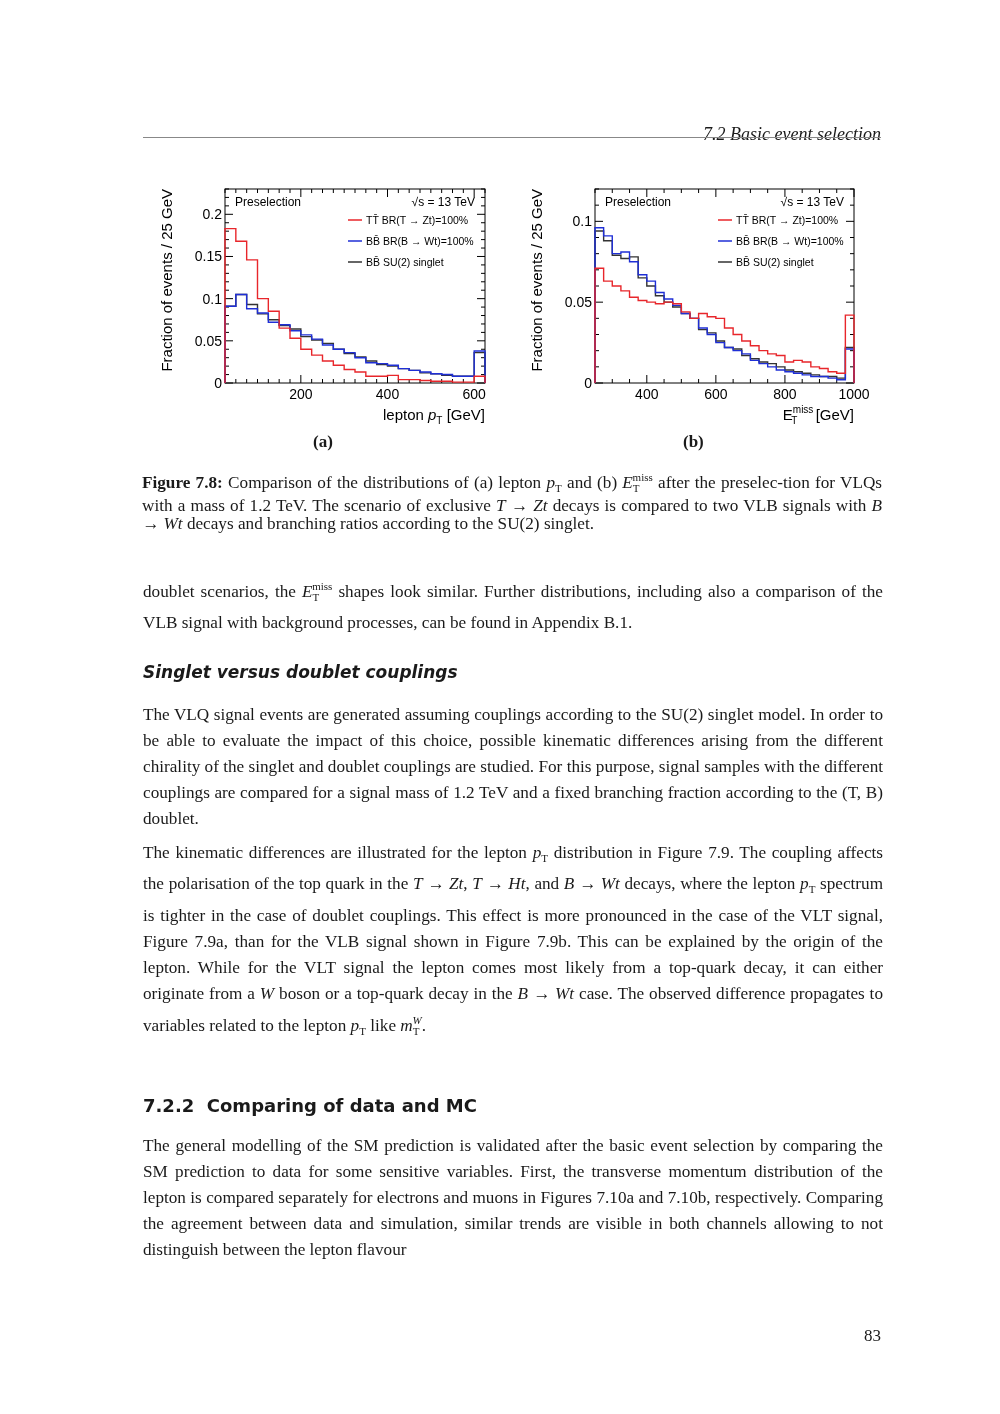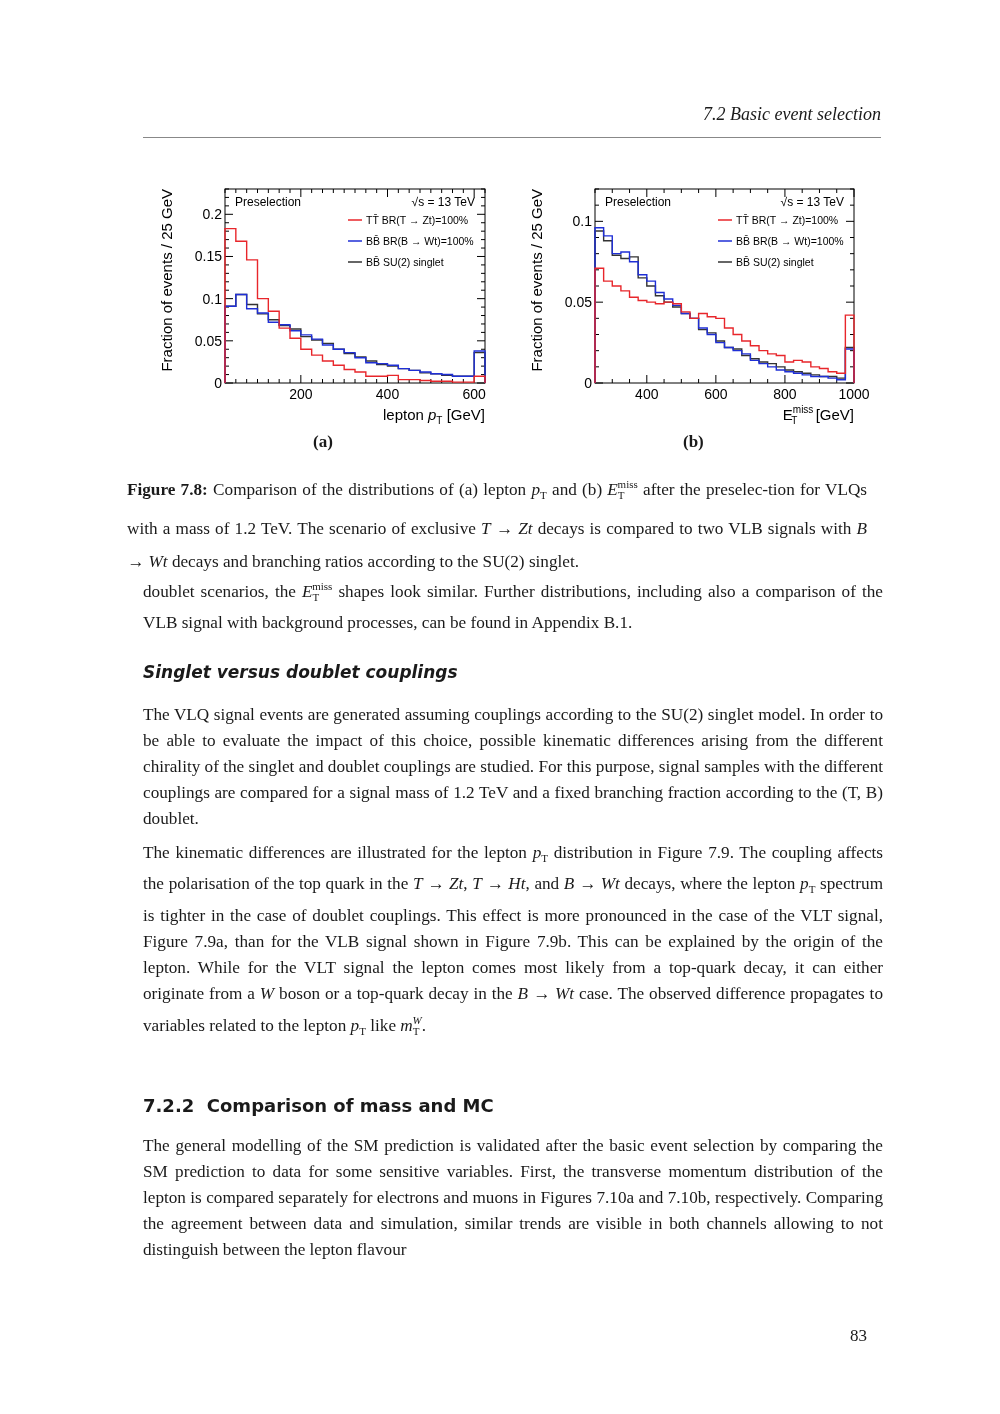--- a/index.html
+++ b/index.html
@@ -1,28 +1,28 @@
 <!DOCTYPE html>
 <html><head>
 <meta charset="utf-8">
 <style>
   html, body { margin:0; padding:0; background:#ffffff; }
   body { width:1000px; height:1414px; position:relative; overflow:hidden;
          font-family:"Liberation Serif","DejaVu Serif",serif; color:#1a1a1a; }
-  .running-head { position:absolute; left:143px; top:104px; width:738px; text-align:right;
+  .running-head { position:absolute; left:143px; top:124px; width:738px; text-align:right;
                   font-style:italic; font-size:18px; }
   .head-rule { position:absolute; left:143px; top:137px; width:738px; height:1px; background:#888; }
   .fig { position:absolute; top:180px; }
   .fig svg text { font-family:"Liberation Sans","DejaVu Sans",sans-serif; }
   .subcap { position:absolute; top:432px; font-weight:bold; font-size:17px; }
-  .caption { position:absolute; left:127px; top:468px; width:740px; font-size:17.2px; line-height:33px; text-align:justify; }
+  .caption { position:absolute; left:142px; top:468px; width:740px; font-size:17.2px; line-height:18px; text-align:justify; }
   .caption b { font-weight:bold; }
   .para { position:absolute; left:143px; width:740px; font-size:17.2px; line-height:26px; text-align:justify; }
   .sect { position:absolute; left:143px; font-family:"DejaVu Sans","Liberation Sans",sans-serif; font-weight:bold; font-size:17px; }
-  .pagenum { position:absolute; left:850px; top:1326px; width:31px; text-align:left; font-size:17px; }
+  .pagenum { position:absolute; left:850px; top:1326px; width:31px; text-align:right; font-size:17px; }
   i { font-style:italic; }
   sub, sup { font-size:11px; }
 </style>
 </head>
 <body>
 
 <div class="running-head">7.2  Basic event selection</div>
 <div class="head-rule"></div>
 
 <div class="fig" style="left:150px;">
@@ -248,18 +248,18 @@
 
 <div class="sect" style="top:662px;font-style:italic;">Singlet versus doublet couplings</div>
 
 <div class="para" style="top:702px;">The VLQ signal events are generated assuming couplings according to the SU(2) singlet model. In order to be able to evaluate the impact of this choice, possible kinematic differences arising from the different chirality of the singlet and doublet couplings are studied. For this purpose, signal samples with the different couplings are compared for a signal mass of 1.2 TeV and a fixed branching fraction according to the (T, B) doublet.</div>
 
 <div class="para" style="top:840px;">
   <span>The kinematic differences are illustrated for the lepton </span><i>p</i><sub>T</sub><span> distribution in Figure 7.9. The coupling affects the polarisation of the top quark in the </span><i>T</i> → <i>Zt</i>, <i>T</i> → <i>Ht</i><span>, and </span><i>B</i> → <i>Wt</i><span> decays, where the lepton </span><i>p</i><sub>T</sub><span> spectrum is tighter in the case of doublet couplings. This effect is more pronounced in the case of the VLT signal, Figure 7.9a, than for the VLB signal shown in Figure 7.9b. This can be explained by the origin of the lepton. While for the VLT signal the lepton comes most likely from a top-quark decay, it can either originate from a </span><i>W</i><span> boson or a top-quark decay in the </span><i>B</i> → <i>Wt</i><span> case. The observed difference propagates to variables related to the lepton </span><i>p</i><sub>T</sub><span> like </span><i>m</i><sub>T</sub><sup style="margin-left:-7px;"><i>W</i></sup>.
 </div>
 
 <div class="sect" style="top:1095px; font-size:18px;">
-  <span>7.2.2</span>&nbsp;&nbsp;<span>Comparison of mass and MC</span>
+  <span>7.2.2</span>&nbsp;&nbsp;<span>Comparing of data and MC</span>
 </div>
 
 <div class="para" style="top:1133px;">The general modelling of the SM prediction is validated after the basic event selection by comparing the SM prediction to data for some sensitive variables.  First, the transverse momentum distribution of the lepton is compared separately for electrons and muons in Figures 7.10a and  7.10b, respectively. Comparing the agreement between data and simulation, similar trends are visible in both channels allowing to not distinguish between the lepton flavour</div>
 
 <div class="pagenum">83</div>
 
 </body></html>

